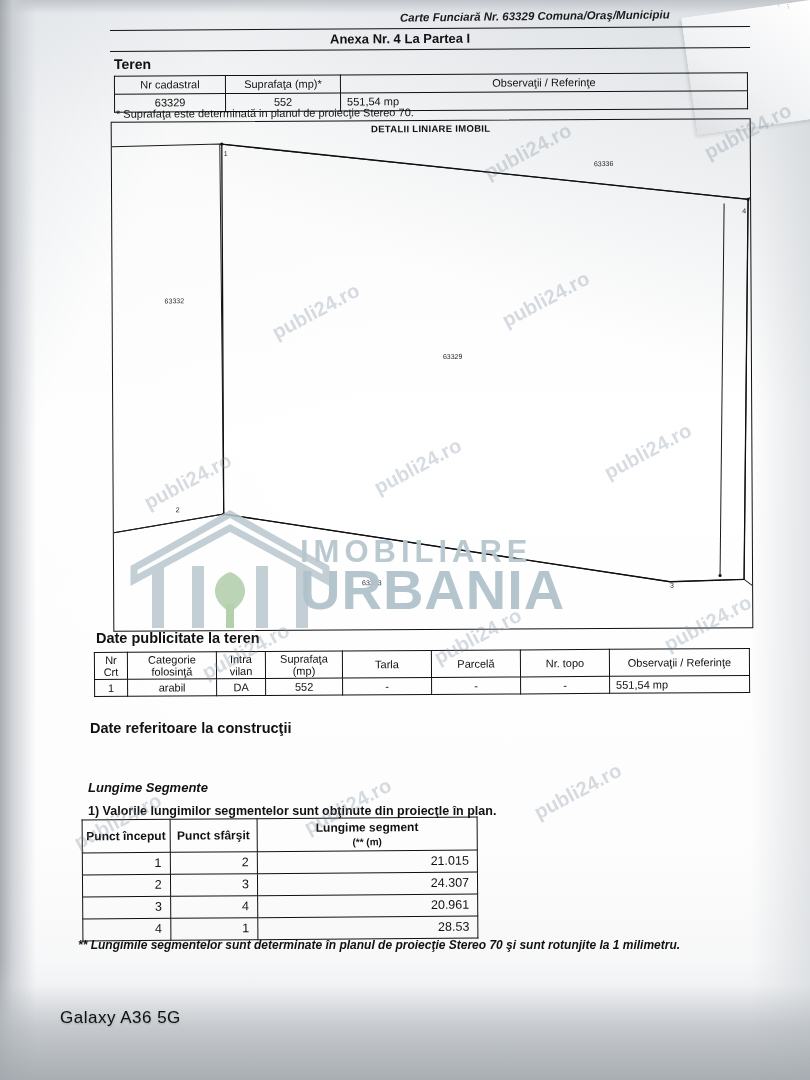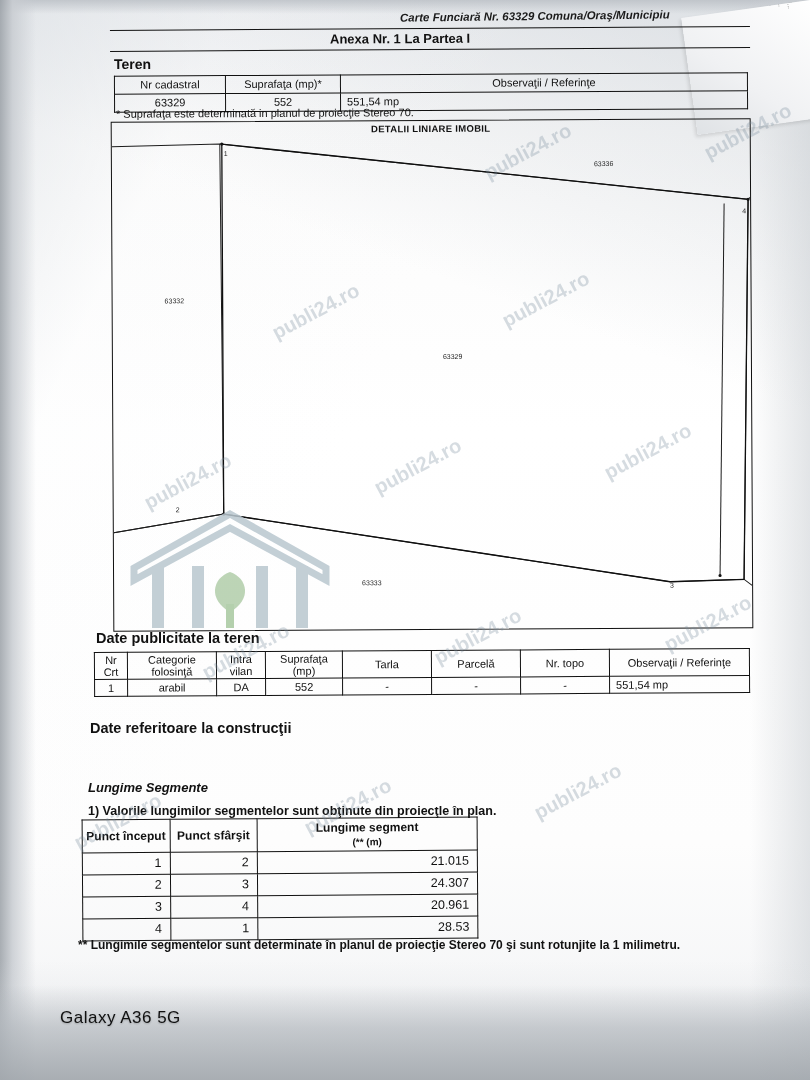--- a/index.html
+++ b/index.html
@@ -233,20 +233,21 @@
     height: 30px;
   }
   #segmente-table .hdr td.c3 small { font-size: 10px; font-weight: bold; }
 
   .foot-note {
     position: absolute;
     left: 40px;
     font-size: 12px;
     font-weight: bold;
     color: #111;
+    font-style: italic;
   }
   #fn1 { top: 930px; }
   #fn2 { top: 952px; }
 
   
   .wm-urbania {
     position: absolute;
     left: 70px; top: 498px;
     width: 700px; height: 140px;
     pointer-events: none;
@@ -314,21 +315,21 @@
     <span class="cp-line">S-a achitat tariful ...</span>
     <span class="cp-line">publicitate imobiliară</span>
   </div>
 </div>
 
 <div class="sheet">
 
   <div class="hdr-top">Carte Funciară Nr. 63329 Comuna/Oraş/Municipiu</div>
 
   <div class="anexa-bar">
-    <span>Anexa Nr. 1 La Partea I</span>
+    <span>Anexa Nr. 4 La Partea I</span>
   </div>
 
   <div class="teren-title">Teren</div>
 
   <table class="tbl" id="teren-table">
     <tbody>
         <tr>
       <td style="width:104px">Nr cadastral</td>
       <td style="width:108px">Suprafaţa (mp)*</td>
       <td>Observaţii / Referinţe</td>
@@ -461,16 +462,20 @@
 <div class="wm-urbania">
   <svg class="wm-house" viewBox="0 0 200 125">
     <polygon points="100,6 196,60 196,72 100,20 4,72 4,60" fill="none" stroke="#b9c7cf" stroke-width="7"></polygon>
     <rect x="22" y="58" width="12" height="62" fill="#b9c7cf"></rect>
     <rect x="166" y="58" width="12" height="62" fill="#b9c7cf"></rect>
     <rect x="62" y="58" width="12" height="62" fill="#b9c7cf"></rect>
     <rect x="126" y="58" width="12" height="62" fill="#b9c7cf"></rect>
     <path d="M100 64 C82 70 78 92 100 104 C122 92 118 70 100 64 Z" fill="#a8c8a0" opacity=".9"></path>
     <rect x="96" y="96" width="8" height="24" fill="#a8c8a0"></rect>
   </svg>
+  <div class="wm-text">
+    <span class="l1">IMOBILIARE</span>
+    <span class="l2">URBANIA</span>
+  </div>
 </div>
 
 <div class="galaxy-shade"></div>
 <div class="galaxy">Galaxy A36 5G</div>
 
 </body></html>

